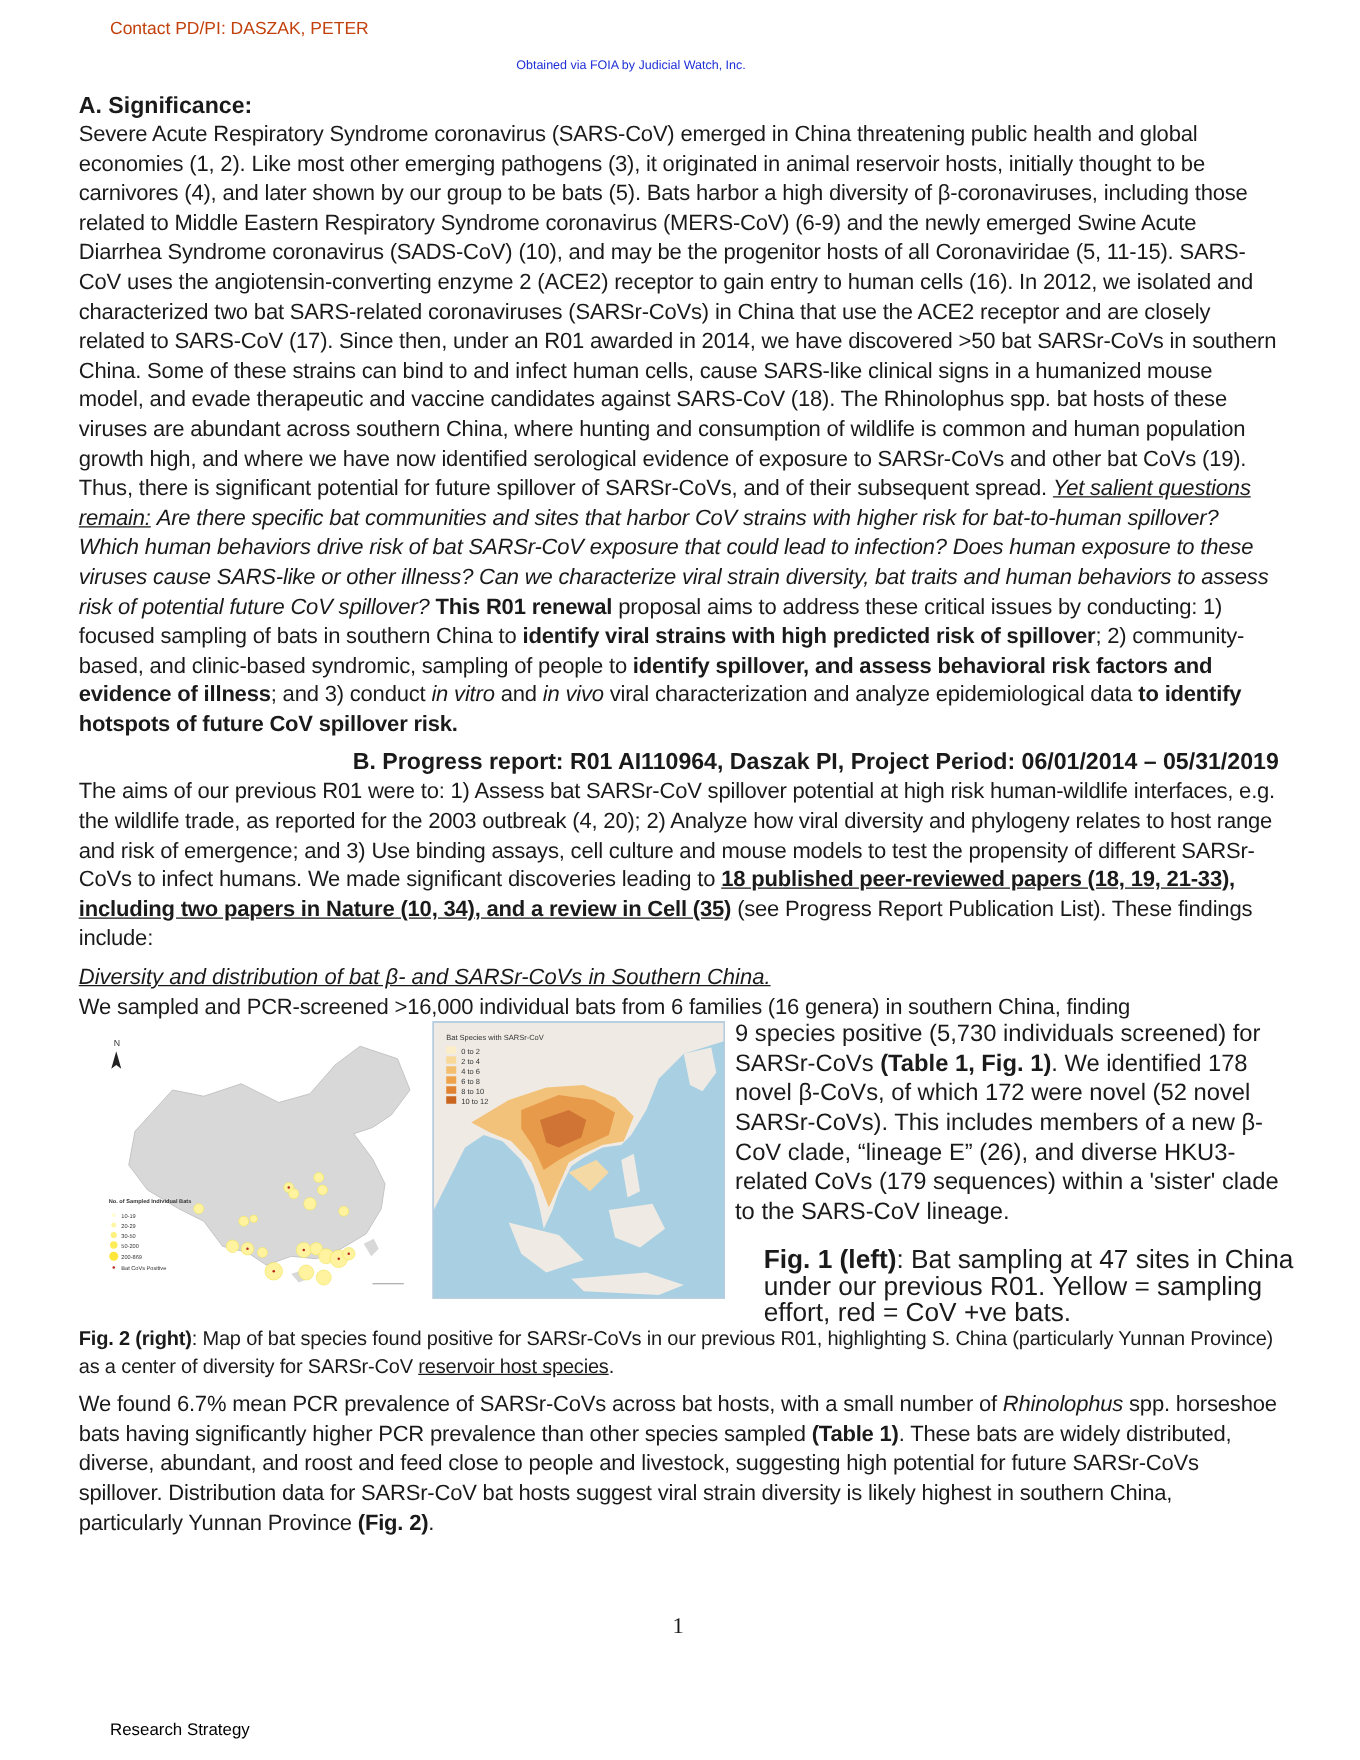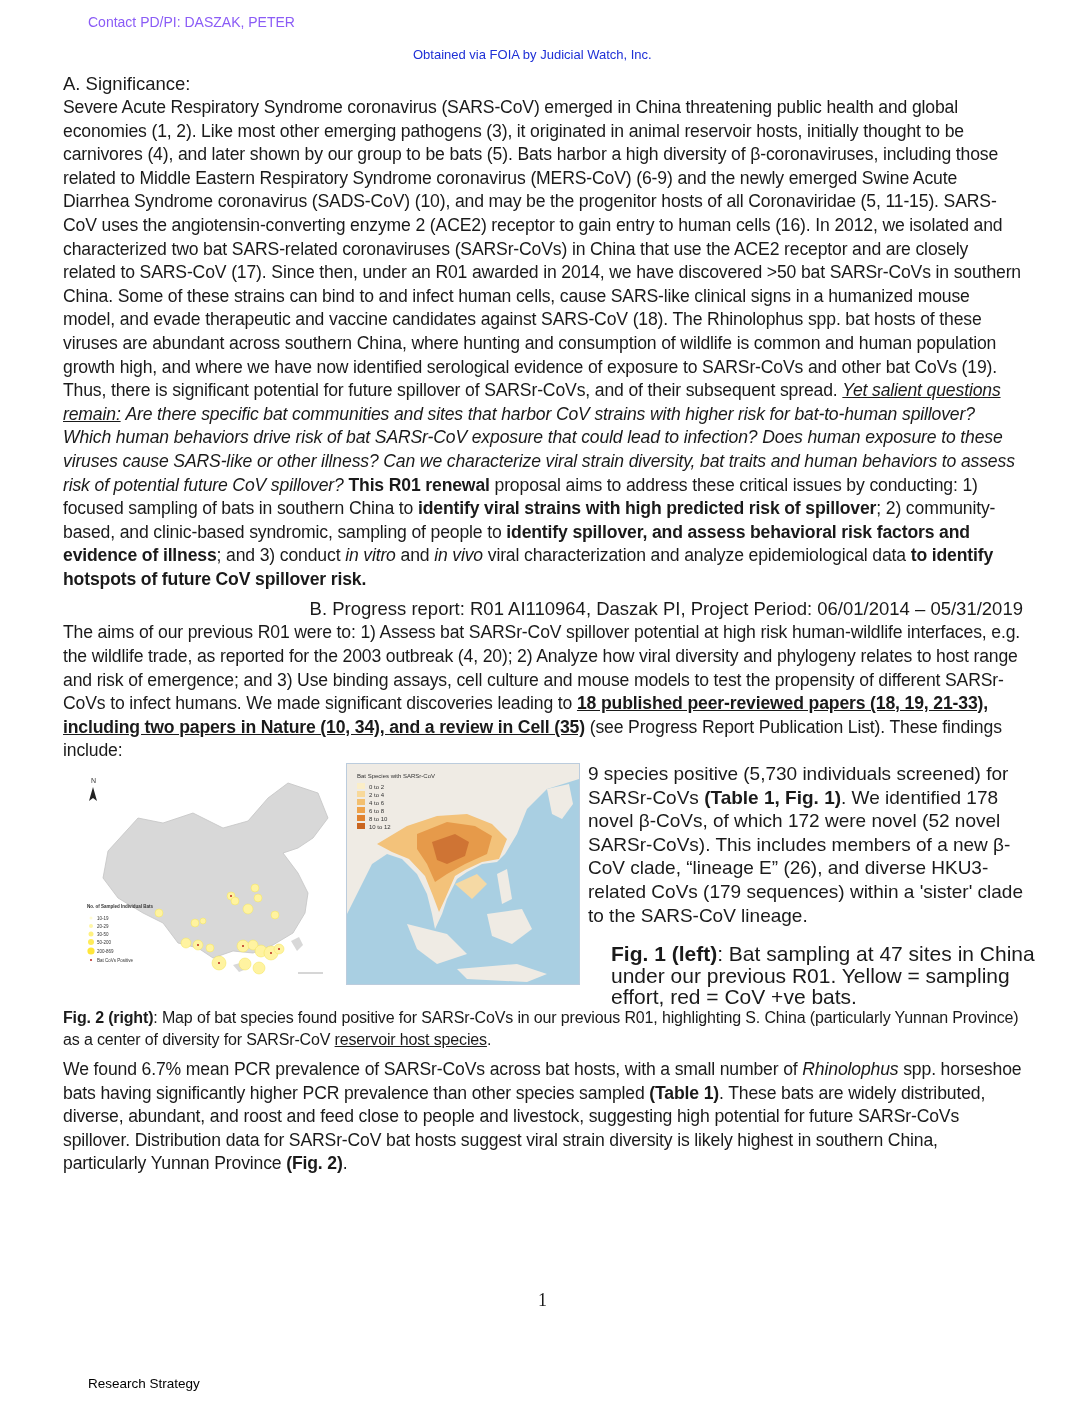--- a/index.html
+++ b/index.html
@@ -1,22 +1,22 @@
 <!DOCTYPE html>
 <html><head>
 <meta charset="utf-8">
 <style>
   html, body { margin: 0; padding: 0; background: #ffffff; }
   body { width: 1088px; height: 1408px; position: relative; overflow: hidden;
          font-family: "Liberation Sans", sans-serif; color: #1a1a1a; }
-  .hdr-contact { position: absolute; left: 88px; top: 14px; font-size: 14px; color: #8b5cf6; }
-  .hdr-foia { position: absolute; left: 413px; top: 47px; font-size: 13px; color: #1e2fd6; text-align: right; }
+  .hdr-contact { position: absolute; left: 88px; top: 14px; font-size: 14px; color: #c2410c; }
+  .hdr-foia { position: absolute; left: 413px; top: 47px; font-size: 10px; color: #1e2fd6; text-align: right; }
   .page { position: absolute; left: 63px; top: 72px; width: 960px; }
   h1 { font-size: 19.5px; font-weight: bold; margin: 0 0 6px 0; line-height: 24px; letter-spacing: 0.2px; }
-  h2 { font-size: 18.5px; font-weight: normal; margin: 0; line-height: 24px; }
+  h2 { font-size: 18.5px; font-weight: bold; margin: 0; line-height: 24px; }
   p { margin: 0; font-size: 17.6px; line-height: 23.6px; letter-spacing: -0.15px; }
   .u { text-decoration: underline; }
   .sec-b { margin-top: 6px; text-align: right; }
   .subhead { margin-top: 7px; font-style: italic; text-decoration: underline; font-size: 17.6px; line-height: 23.6px; }
   .fig-wrap { position: relative; height: 200px; margin-top: 0; }
   .fig-left { position: absolute; left: 20px; top: 10px; width: 255px; height: 210px; }
   .fig-right { position: absolute; left: 283px; top: 0; width: 232px; height: 220px;
                background: #a7cde0; overflow: hidden; border: 1px solid #bcd; }
   .side-text { position: absolute; left: 525px; top: -1px; width: 440px; font-size: 19px; line-height: 23.6px; }
   .cap-1 { position: absolute; left: 548px; top: 180px; width: 440px; font-size: 21px; line-height: 21.5px; }
@@ -51,20 +51,22 @@
     <b>to identify hotspots of future CoV spillover risk.</b>
   </p>
 
   <h2 class="sec-b">B. Progress report: R01 AI110964, Daszak PI, Project Period: 06/01/2014 – 05/31/2019</h2>
   <p>
     <span>The aims of our previous R01 were to: 1) Assess bat SARSr-CoV spillover potential at high risk human-wildlife interfaces, e.g. the wildlife trade, as reported for the 2003 outbreak (4, 20); 2) Analyze how viral diversity and phylogeny relates to host range and risk of emergence; and 3) Use binding assays, cell culture and mouse models to test the propensity of different SARSr-CoVs to infect humans. We made significant discoveries leading to</span>
     <b class="u">18 published peer-reviewed papers (18, 19, 21-33), including two papers in Nature (10, 34), and a review in Cell (35)</b>
     <span>(see Progress Report Publication List). These findings include:</span>
   </p>
 
+  <div class="subhead">Diversity and distribution of bat β- and SARSr-CoVs in Southern China.</div>
+  <p>We sampled and PCR-screened &gt;16,000 individual bats from 6 families (16 genera) in southern China, finding</p>
 
   <div class="fig-wrap">
 
     <svg class="fig-left" viewBox="0 0 255 210">
       <g>
         <text x="8" y="10" font-size="7" fill="#333">N</text>
         <polygon points="10,14 6,28 10,25 14,28" fill="#222"></polygon>
       </g>
       <path d="M25,78 L55,45 L80,50 L110,40 L140,55 L165,48 L185,25 L205,10 L235,20 L245,45 L230,65 L215,75 L200,80 L215,100 L225,120 L222,140 L210,160 L190,172 L170,180 L150,178 L130,185 L115,175 L95,170 L80,150 L60,140 L35,125 L20,105 Z" fill="#d8d8d8" stroke="#c4c4c4" stroke-width="0.8"></path>
       <path d="M208,168 l8,-4 l4,8 l-6,6 z" fill="#d8d8d8"></path>

